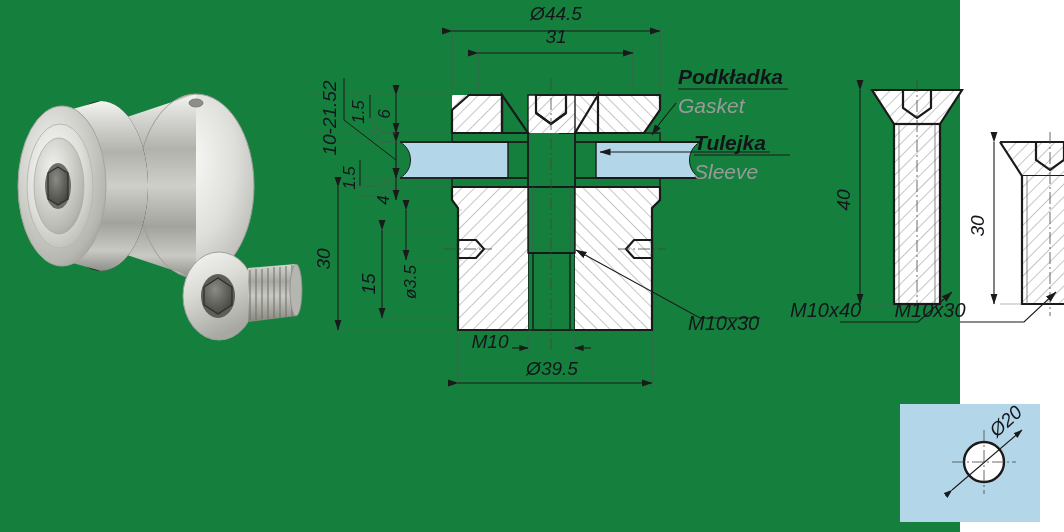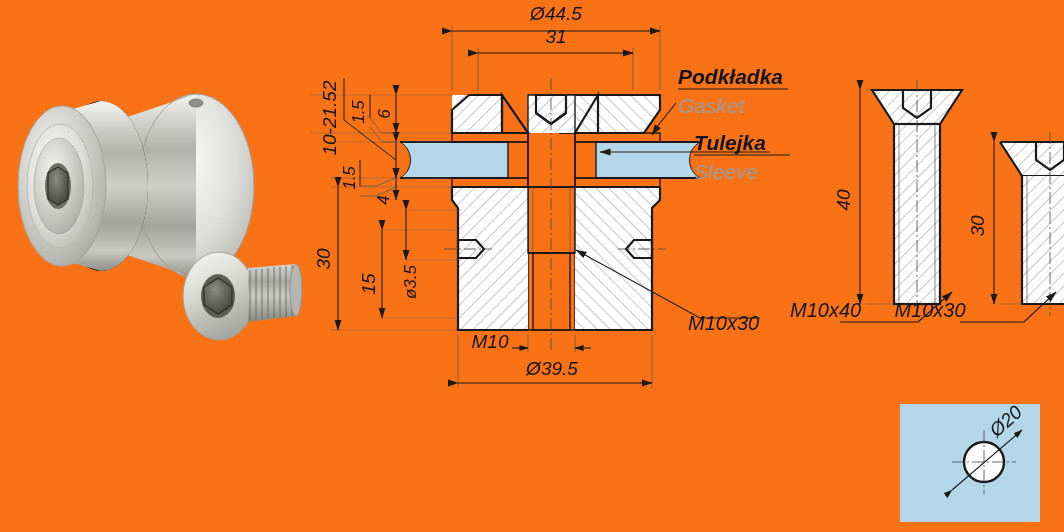--- a/index.html
+++ b/index.html
@@ -6,23 +6,23 @@
   * { box-sizing: border-box; }
   html, body {
     margin: 0; padding: 0;
     width: 1064px; height: 532px;
     background: #ffffff;
     font-family: "Liberation Sans", sans-serif;
     overflow: hidden;
   }
   #sheet {
     position: relative;
-    width: 1064px;
+    width: 960px;
     height: 532px;
-    background: #f97316;
+    background: #15803d;
   }
   #sheet svg { display: block; }
   .dimtext {
     font-family: "Liberation Sans", sans-serif;
     font-style: italic;
     font-size: 19px;
     fill: #14161c;
   }
   .dimtext-sm {
     font-family: "Liberation Sans", sans-serif;

